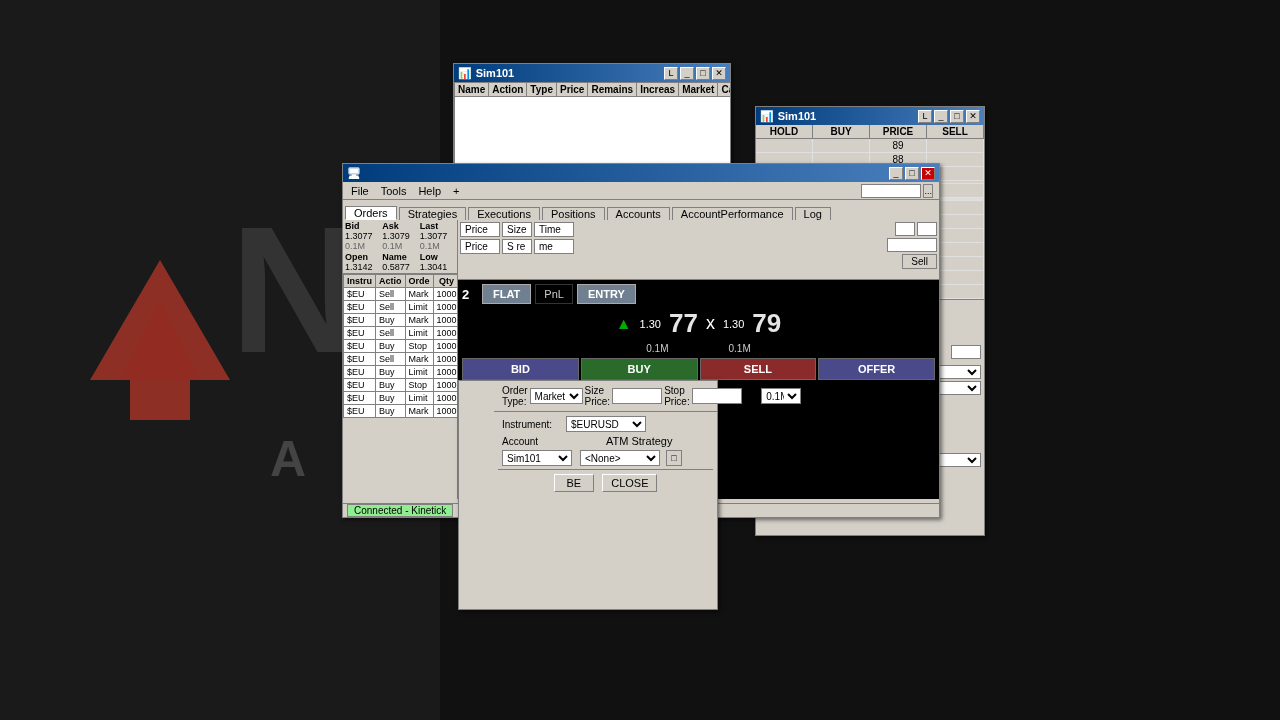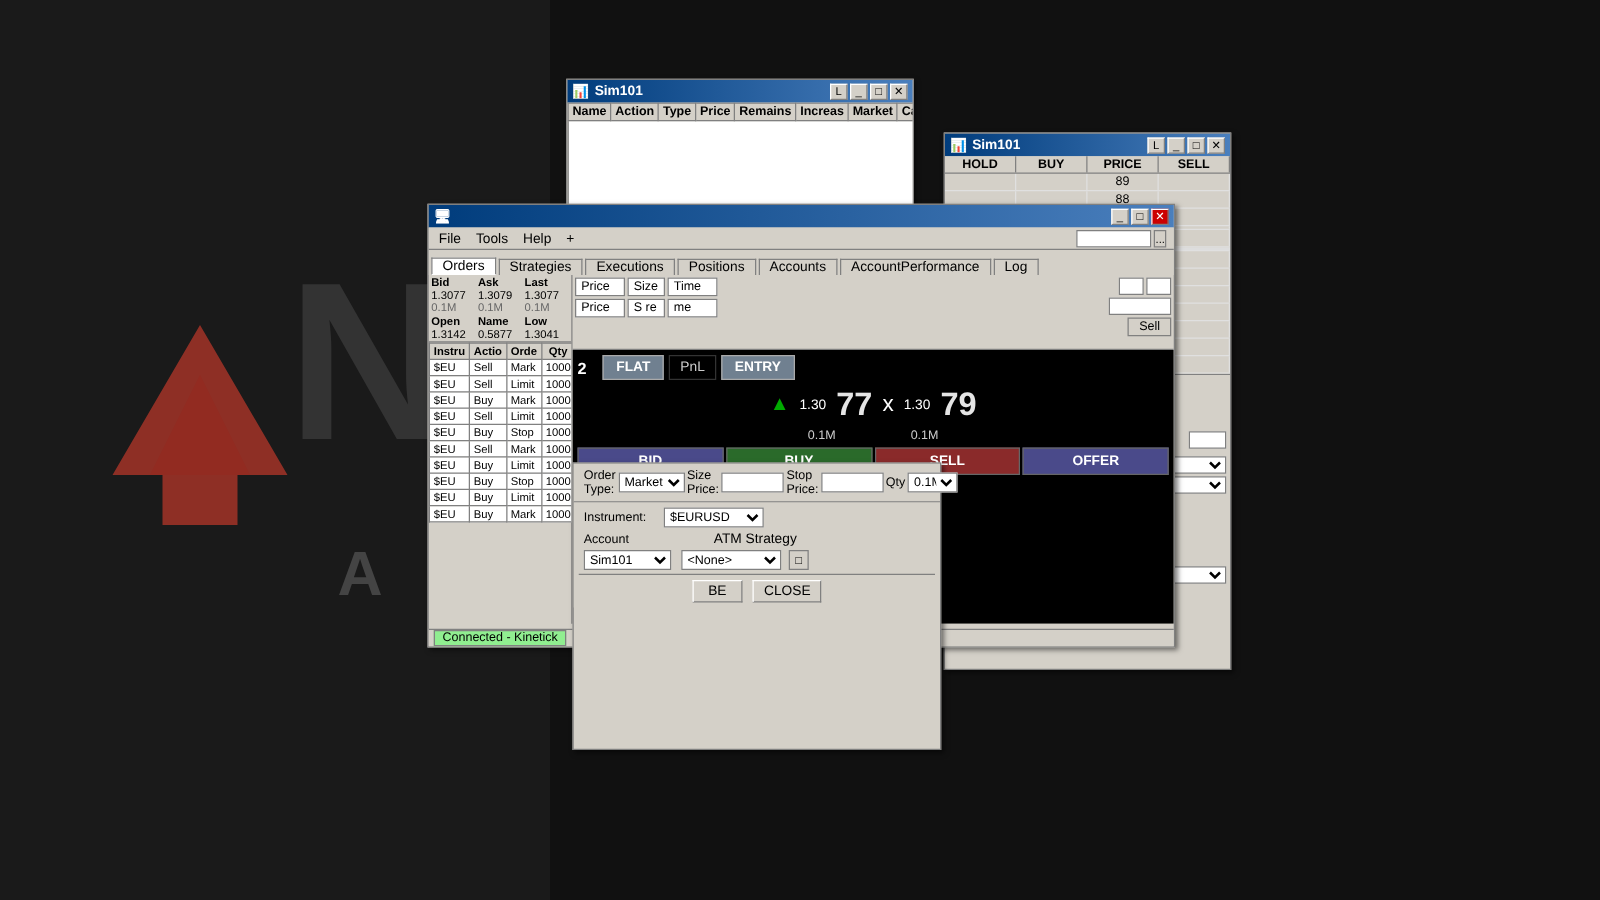--- a/index.html
+++ b/index.html
@@ -63,23 +63,24 @@
 
     
     .win-control-center {
       left: 342px; top: 163px;
       width: 598px;
       height: 355px;
     }
 
     
     .win-order-dialog {
-      left: 458px; top: 370px;
-      width: 295px;
+      left: 458px; top: 380px;
+      width: 260px;
       height: 230px;
+      padding-left: 35px;
     }
 
     .menu-bar {
       height: 18px;
       background: #d4d0c8;
       display: flex;
       align-items: center;
       padding: 0 2px;
       border-bottom: 1px solid #808080;
     }

